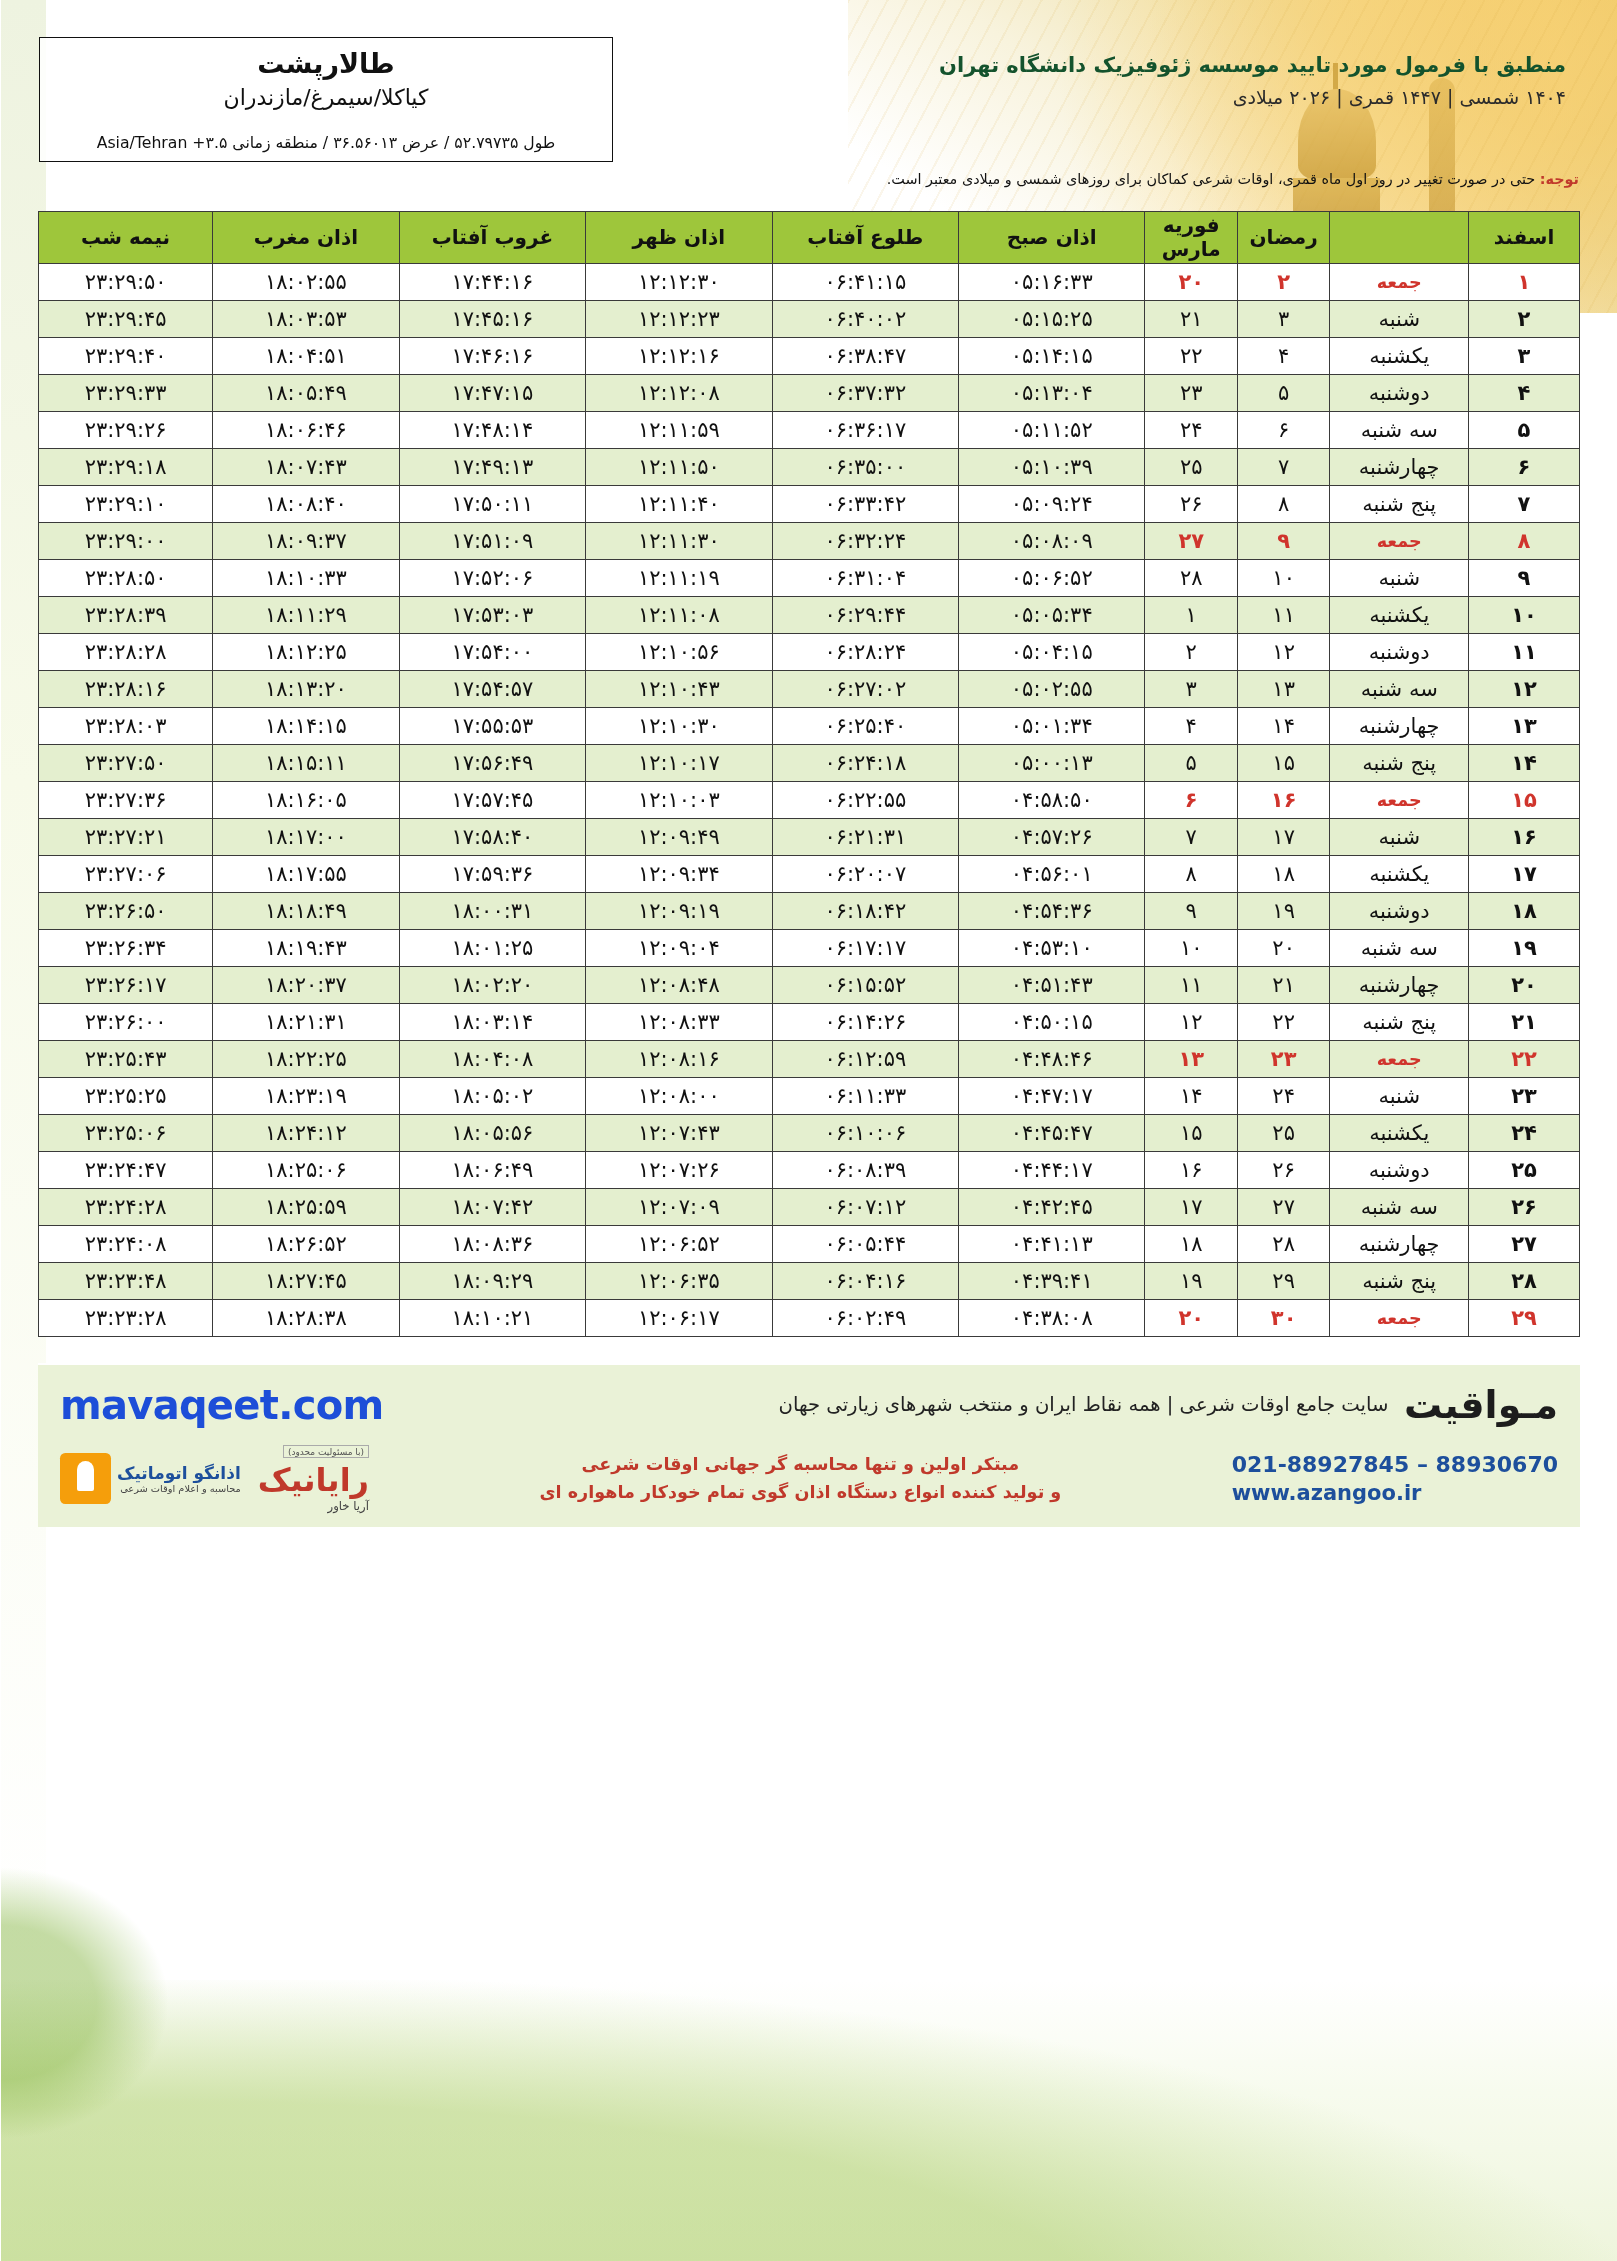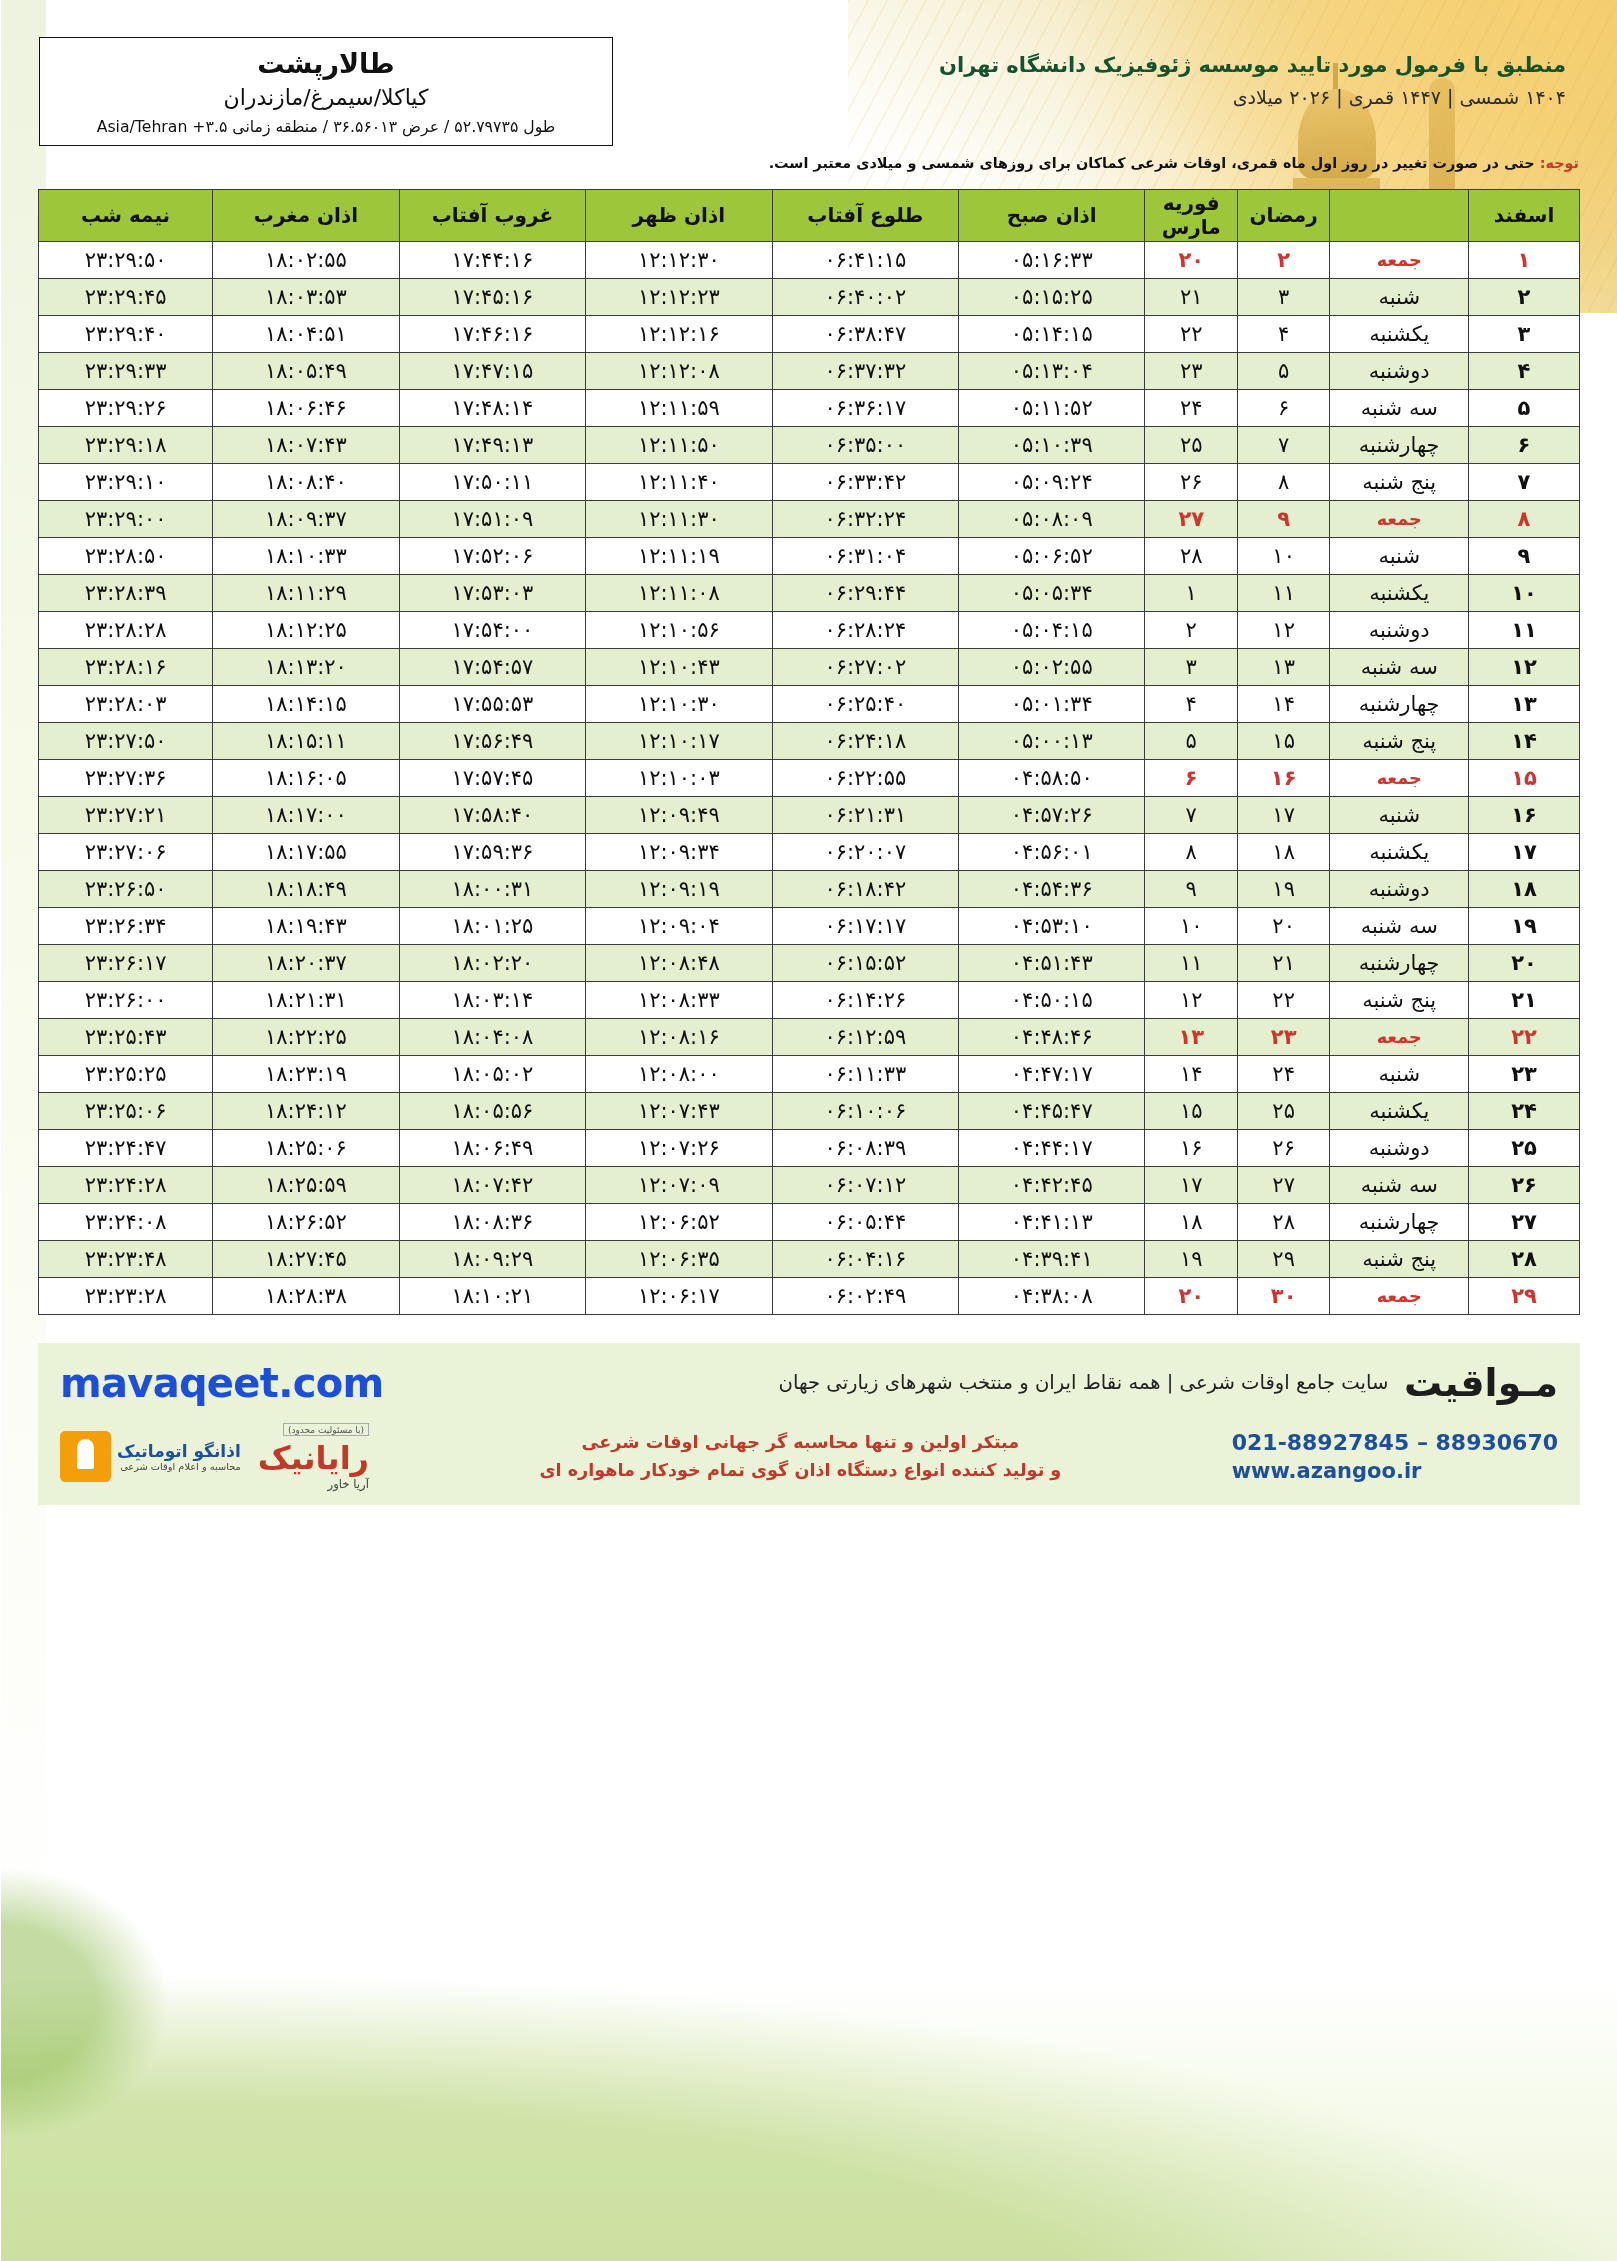--- a/index.html
+++ b/index.html
@@ -79,24 +79,24 @@
   }
   .date-line{
     font-size:19px; color:#2b2b2b; margin-top:9px; direction:rtl;
   }
   .loc-box{
     border:1.3px solid #111; background:rgba(255,255,255,.85);
     padding:10.4px 17px 9px 17px; min-width:574px; text-align:center;
   }
   .loc-name{ font-size:27px; font-weight:bold; color:#111; }
   .loc-sub{ font-size:22px; color:#111; margin-top:5.2px;}
-  .loc-geo{ font-size:15.7px; color:#111; margin-top:7px; direction:rtl;}
+  .loc-geo{ font-size:15.7px; color:#111; margin-top:23px; direction:rtl;}
   .notice{
     position:relative; z-index:3;
-    text-align:right; padding: 9px 39px 18px 39px; font-size:14.4px; color:#111;font-weight:bold;
+    text-align:right; padding: 9px 39px 24px 39px; font-size:14.4px; color:#111;
   }
   .notice b{ color:#c0392b; }
 
   
   .table-wrap{ position:relative; z-index:3; padding: 0 38px; }
   table.times{
     width:100%; border-collapse:collapse; table-layout:fixed;
     background:#ffffff;
     border:1.3px solid #2f2f2f;
   }

